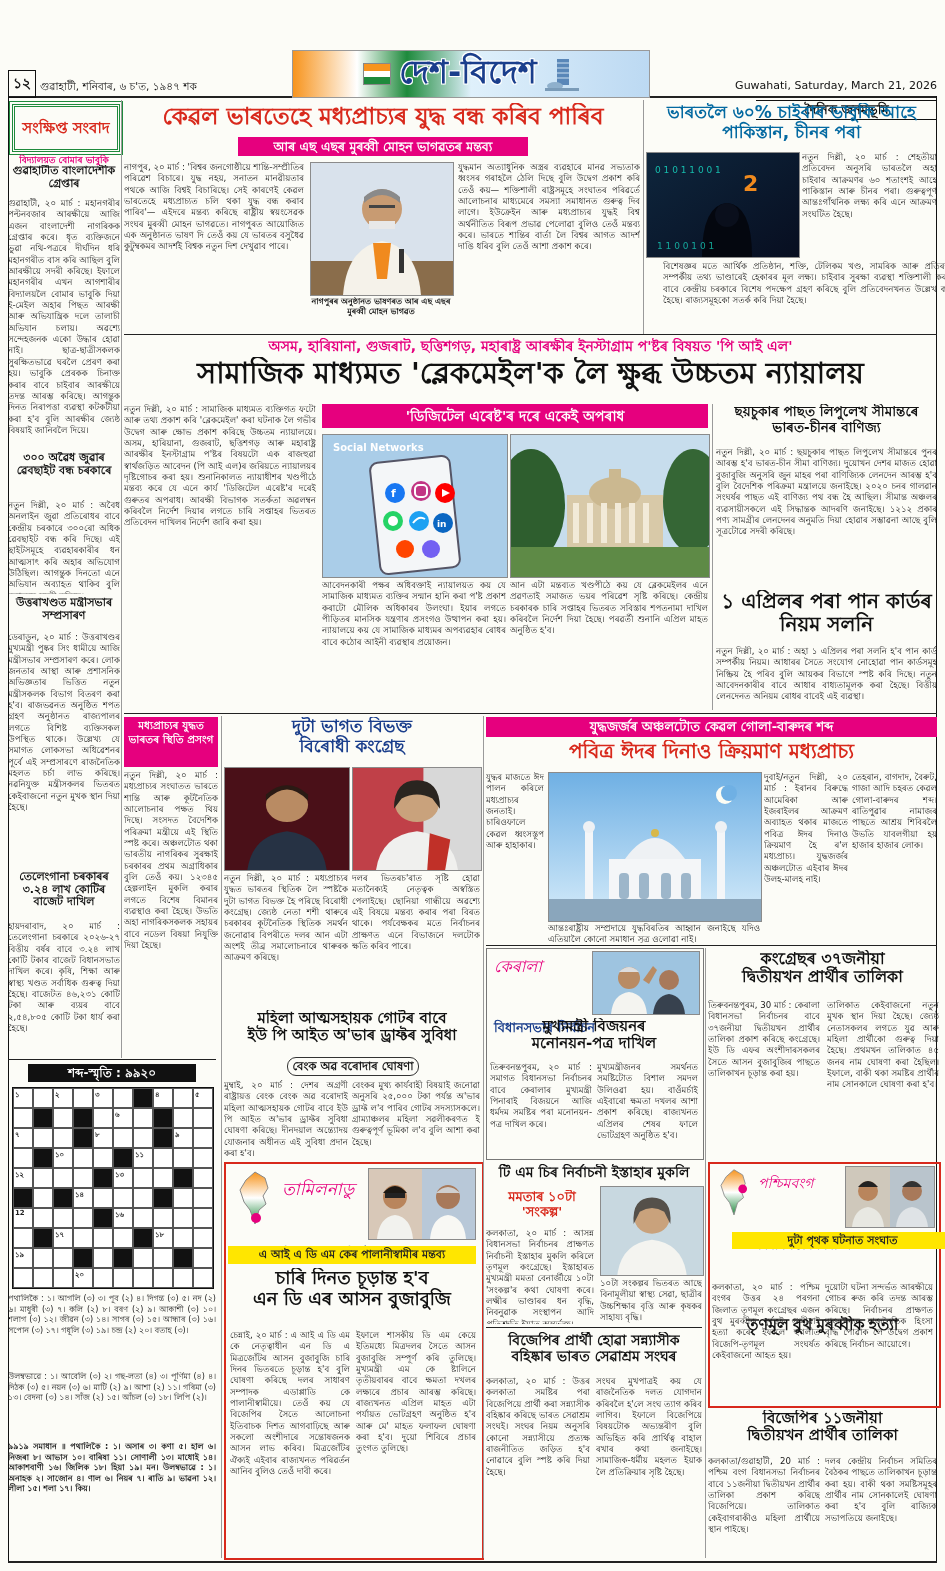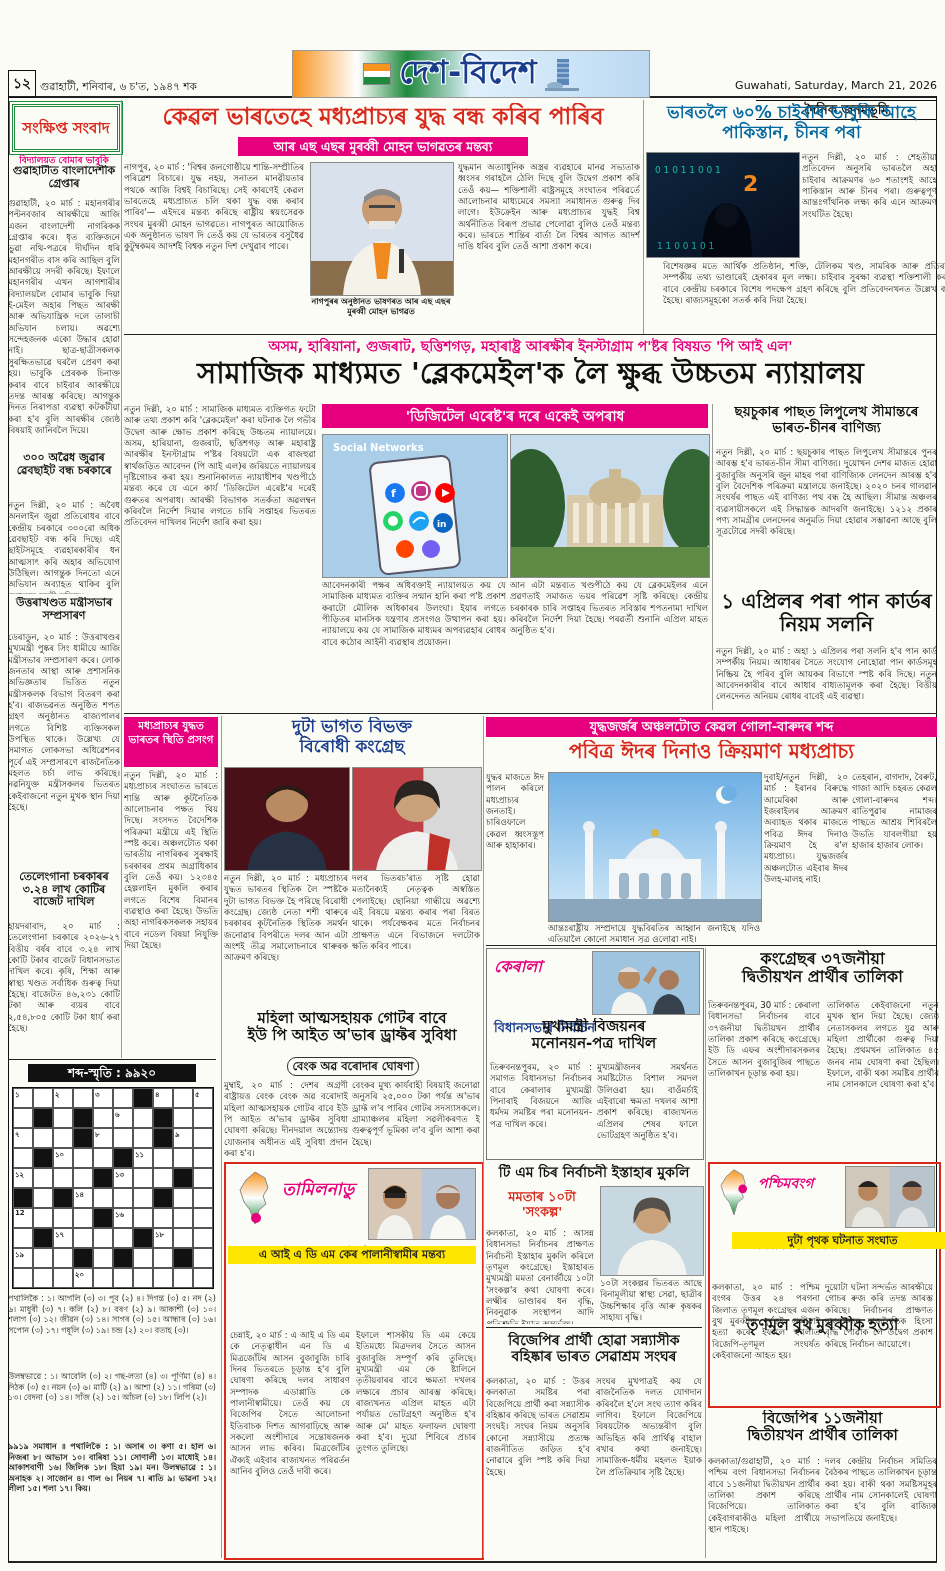--- a/index.html
+++ b/index.html
@@ -16,21 +16,21 @@
   .ph svg{display:block;width:100%;height:100%;}
   .cw-grid{display:grid;grid-template-columns:repeat(10,1fr);grid-template-rows:repeat(10,1fr);
            border:1.5px solid #111;background:#fff;}
   .cw-cell{border:0.5px solid #555;position:relative;background:#fff;}
   .cw-cell.black{background:#111;}
   .cw-cell span{position:absolute;top:0;left:1px;font-size:7px;font-weight:bold;color:#222;}
   .brief-box{border:3px double #1e8a3c;outline:1px solid #1e8a3c;outline-offset:2px;
              color:#d8291c;font-weight:bold;text-align:center;display:flex;align-items:center;justify-content:center;}
   .papername{border-top:1px solid #111;border-bottom:1px solid #111;font-weight:bold;text-align:center;}
   .boxed-sub{border:1px solid #333;font-weight:bold;text-align:center;overflow:hidden;}
-  .region-script{color:#e6007e;font-weight:bold;font-style:italic;}
+  .region-script{color:#e6007e;font-weight:normal;font-style:italic;}
   .region-label{color:#1a3e8c;font-weight:bold;margin-top:44px;}
   .redbox{border:2px solid #d8291c;}
   .thinbox{border:1px solid #777;}
 </style>
 </head>
 <body>
 
 <div class="page">
 
   <div class="abs hline" style="left:8px;top:96px;width:929px;height:1.5px;"></div>
@@ -457,20 +457,24 @@
       <circle cx="26" cy="28" r="12" fill="#b9855c"></circle>
         <path d="M14 24 Q26 10 38 24 Z" fill="#1c1813"></path>
         <rect x="16" y="24" width="20" height="5" fill="#222"></rect>
       <path d="M8 70 Q10 48 26 46 Q42 48 44 70 Z" fill="#f2f2ee"></path>
       <circle cx="79" cy="28" r="12" fill="#a8795a"></circle>
         <path d="M67 24 Q79 12 91 24 Z" fill="#cfcfcf"></path>
       <path d="M61 70 Q63 48 79 46 Q95 48 97 70 Z" fill="#f8f8f4"></path>
     </svg>
   </div>
   <div class="abs yellowstrip" style="left:228px;top:1246px;width:248px;height:18px;font-size:11px;line-height:18px;">এ আই এ ডি এম কেৰ পালানীস্বামীৰ মন্তব্য</div>
+  <div class="abs hl" style="left:228px;top:1268px;width:248px;height:56px;font-size:18px;">
+    <span>চাৰি দিনত চূড়ান্ত হ'ব</span><br>
+    <span>এন ডি এৰ আসন বুজাবুজি</span>
+  </div>
   <div class="abs jtxt" style="left:230px;top:1330px;width:120px;height:220px;">চেন্নাই, ২০ মাৰ্চ : এ আই এ ডি এম কে নেতৃত্বাধীন এন ডি এ মিত্ৰজোঁটৰ আসন বুজাবুজি চাৰি দিনৰ ভিতৰতে চূড়ান্ত হ'ব বুলি ঘোষণা কৰিছে দলৰ সাধাৰণ সম্পাদক এডাপ্পাডি কে পালানীস্বামীয়ে। তেওঁ কয় যে বিজেপিৰ সৈতে আলোচনা ইতিবাচক দিশত আগবাঢ়িছে আৰু সকলো অংশীদাৰে সন্তোষজনক আসন লাভ কৰিব। মিত্ৰজোঁটৰ ঐক্যই এইবাৰ ৰাজ্যখনত পৰিৱৰ্তন আনিব বুলিও তেওঁ দাবী কৰে।</div>
   <div class="abs jtxt" style="left:356px;top:1330px;width:120px;height:220px;">ইফালে শাসকীয় ডি এম কেয়ে ইতিমধ্যে মিত্ৰদলৰ সৈতে আসন বুজাবুজি সম্পূৰ্ণ কৰি তুলিছে। মুখ্যমন্ত্ৰী এম কে ষ্টালিনে তৃতীয়বাৰৰ বাবে ক্ষমতা দখলৰ লক্ষ্যৰে প্ৰচাৰ আৰম্ভ কৰিছে। ৰাজ্যখনত এপ্ৰিল মাহত এটা পৰ্যায়ত ভোটগ্ৰহণ অনুষ্ঠিত হ'ব আৰু মে' মাহত ফলাফল ঘোষণা কৰা হ'ব। দুয়ো শিবিৰে প্ৰচাৰ তুংগত তুলিছে।</div>
 
   <div class="abs hl" style="left:486px;top:1164px;width:216px;height:20px;font-size:14px;">টি এম চিৰ নিৰ্বাচনী ইস্তাহাৰ মুকলি</div>
   <div class="abs hl" style="left:486px;top:1190px;width:112px;height:36px;font-size:13px;color:#d8291c;">মমতাৰ ১০টা 'সংকল্প'</div>
   <div class="ph" style="left:600px;top:1186px;width:102px;height:88px;">
     <svg viewBox="0 0 100 100" preserveAspectRatio="none">
       <rect width="100" height="100" fill="#c8d8e0"></rect>
       <path d="M16 100 Q20 64 50 60 Q80 64 84 100 Z" fill="#f4f4f0"></path>
       <circle cx="50" cy="36" r="17" fill="#c9a27c"></circle>
@@ -518,21 +522,21 @@
   </div>
   <div class="abs yellowstrip" style="left:732px;top:1232px;width:221px;height:17px;font-size:11px;line-height:17px;">দুটা পৃথক ঘটনাত সংঘাত</div>
   <div class="abs hl" style="left:712px;top:1316px;width:221px;height:24px;font-size:16px;font-family:Liberation Serif, serif;">তৃণমূল বুথ মুৰব্বীক হত্যা</div>
   <div class="abs jtxt" style="left:712px;top:1282px;width:108px;height:118px;">কলকাতা, ২০ মাৰ্চ : পশ্চিম বংগৰ উত্তৰ ২৪ পৰগনা জিলাত তৃণমূল কংগ্ৰেছৰ এজন বুথ মুৰব্বীক দুৰ্বৃত্তই গুলীয়াই হত্যা কৰে। ইফালে হুগলীত বিজেপি-তৃণমূল সংঘৰ্ষত কেইবাজনো আহত হয়।</div>
   <div class="abs jtxt" style="left:825px;top:1282px;width:108px;height:118px;">দুয়োটা ঘটনা সন্দৰ্ভত আৰক্ষীয়ে গোচৰ ৰুজ কৰি তদন্ত আৰম্ভ কৰিছে। নিৰ্বাচনৰ প্ৰাক্ষণত ৰাজ্যখনত ৰাজনৈতিক হিংসা বৃদ্ধি পোৱাক লৈ উদ্বেগ প্ৰকাশ কৰিছে নিৰ্বাচন আয়োগে।</div>
 
   <div class="abs hl" style="left:708px;top:1410px;width:229px;height:42px;font-size:15px;">
     <span>বিজেপিৰ ১১জনীয়া</span><br>
     <span>দ্বিতীয়খন প্ৰাৰ্থীৰ তালিকা</span>
   </div>
-  <div class="abs jtxt" style="left:708px;top:1456px;width:112px;height:100px;">কলকাতা/গুৱাহাটী, ২০ মাৰ্চ : পশ্চিম বংগ বিধানসভা নিৰ্বাচনৰ বাবে ১১জনীয়া দ্বিতীয়খন প্ৰাৰ্থীৰ তালিকা প্ৰকাশ কৰিছে বিজেপিয়ে। তালিকাত কেইবাগৰাকীও মহিলা প্ৰাৰ্থীয়ে স্থান পাইছে।</div>
+  <div class="abs jtxt" style="left:708px;top:1456px;width:112px;height:100px;">কলকাতা/গুৱাহাটী, 20 মাৰ্চ : পশ্চিম বংগ বিধানসভা নিৰ্বাচনৰ বাবে ১১জনীয়া দ্বিতীয়খন প্ৰাৰ্থীৰ তালিকা প্ৰকাশ কৰিছে বিজেপিয়ে। তালিকাত কেইবাগৰাকীও মহিলা প্ৰাৰ্থীয়ে স্থান পাইছে।</div>
   <div class="abs jtxt" style="left:825px;top:1456px;width:112px;height:100px;">দলৰ কেন্দ্ৰীয় নিৰ্বাচন সমিতিৰ বৈঠকৰ পাছতে তালিকাখন চূড়ান্ত কৰা হয়। বাকী থকা সমষ্টিসমূহৰ প্ৰাৰ্থীৰ নাম সোনকালেই ঘোষণা কৰা হ'ব বুলি ৰাজ্যিক সভাপতিয়ে জনাইছে।</div>
 
   <div class="vline" style="left:121px;top:100px;height:958px;"></div>
   <div class="vline" style="left:643px;top:100px;height:234px;"></div>
   <div class="vline" style="left:712px;top:404px;height:306px;"></div>
   <div class="vline" style="left:221px;top:716px;height:842px;"></div>
   <div class="vline" style="left:483px;top:716px;height:842px;"></div>
   <div class="vline" style="left:705px;top:948px;height:610px;"></div>
 
 </div>

